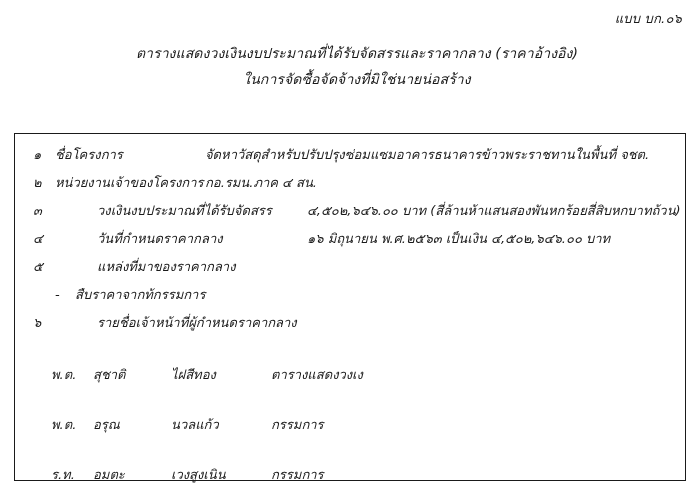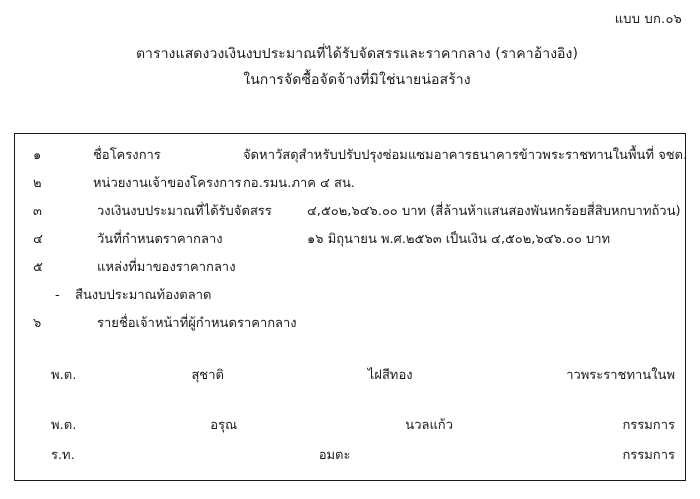--- a/index.html
+++ b/index.html
@@ -13,20 +13,21 @@
     font-family: "DejaVu Sans", "Liberation Sans", sans-serif;
     color: #1a1a1a;
     overflow: hidden;
     position: relative;
   }
   .page {
     position: relative;
     width: 700px;
     height: 491px;
     box-sizing: border-box;
+    font-style: italic;
   }
   .form-code {
     position: absolute;
     top: 8px;
     right: 18px;
     font-size: 13px;
     letter-spacing: 0.2px;
   }
   .titles {
     position: absolute;
@@ -73,21 +74,21 @@
     white-space: nowrap;
   }
   .num {
     width: 22px;
     flex: 0 0 22px;
     text-align: left;
   }
   .label {
     display: inline-block;
   }
-  .lbl-w1 { width: 150px; flex: 0 0 150px; margin-left: 38px; }
+  .lbl-w1 { width: 150px; flex: 0 0 150px; }
   .lbl-w2 { width: 210px; flex: 0 0 210px; margin-left: 42px; }
   .value {
     display: inline-block;
   }
   .row-sub {
     display: flex;
     align-items: baseline;
     font-size: 13px;
     line-height: 18px;
     padding: 0 10px 0 40px;
@@ -100,21 +101,20 @@
     text-align: left;
   }
   .name-row {
     display: flex;
     align-items: baseline;
     font-size: 13px;
     line-height: 18px;
     padding: 0 10px 0 36px;
     margin-bottom: 12px;
     white-space: nowrap;
-    justify-content: space-between;
   }
   .rank { width: 42px; flex: 0 0 42px; }
   .fname { width: 78px; flex: 0 0 78px; }
   .lname { width: 100px; flex: 0 0 100px; margin-top: 20px; }
   .role { flex: 0 0 auto; }
   .spacer-4 { height: 4px; }
 </style>
 </head>
 <body>
 
@@ -155,47 +155,48 @@
       </div>
 
       <div class="row">
         <span class="num">๕</span>
         <span class="label lbl-w2">แหล่งที่มาของราคากลาง</span>
         <span class="value"></span>
       </div>
 
       <div class="row-sub">
         <span class="dash">-</span>
-        <span class="value">สืนงบประมาณท้องตลาด</span>
+        <span class="value">สืบราคาจากท้กรรมการ</span>
       </div>
 
       <div class="row">
         <span class="num">๖</span>
         <span class="label lbl-w2">รายชื่อเจ้าหน้าที่ผู้กำหนดราคากลาง</span>
         <span class="value"></span>
       </div>
 
       <div class="spacer-4"></div>
 
       <div class="name-row">
         <span class="rank">พ.ต.</span>
         <span class="fname">สุชาติ</span>
         <span class="lname">ไฝสีทอง</span>
-        <span class="role">าวพระราชทานในพ</span>
+        <span class="role">ตารางแสดงวงเง</span>
       </div>
 
       <div class="name-row">
         <span class="rank">พ.ต.</span>
         <span class="fname">อรุณ</span>
         <span class="lname">นวลแก้ว</span>
         <span class="role">กรรมการ</span>
       </div>
 
       <div class="name-row">
         <span class="rank">ร.ท.</span>
         <span class="fname">อมตะ</span>
+        <span class="lname">เวงสูงเนิน</span>
         <span class="role">กรรมการ</span>
       </div>
 
     </div>
   </div>
 
 </div>
 
 </body></html>

